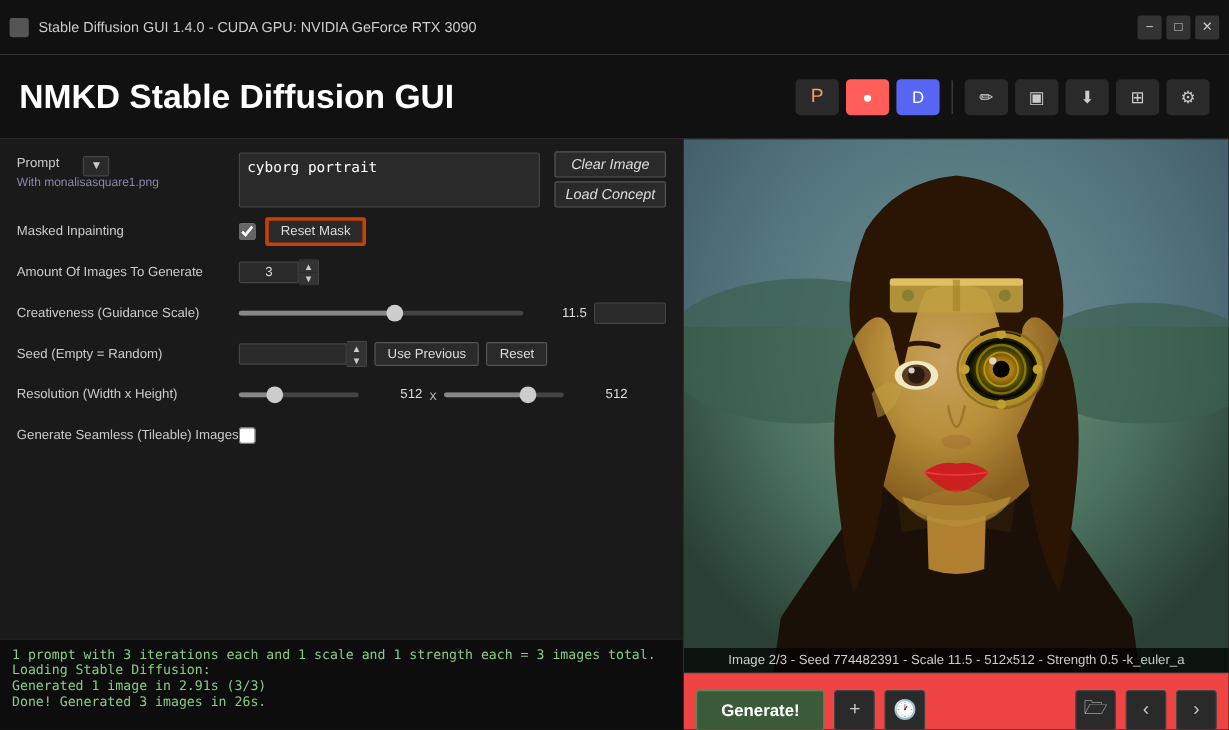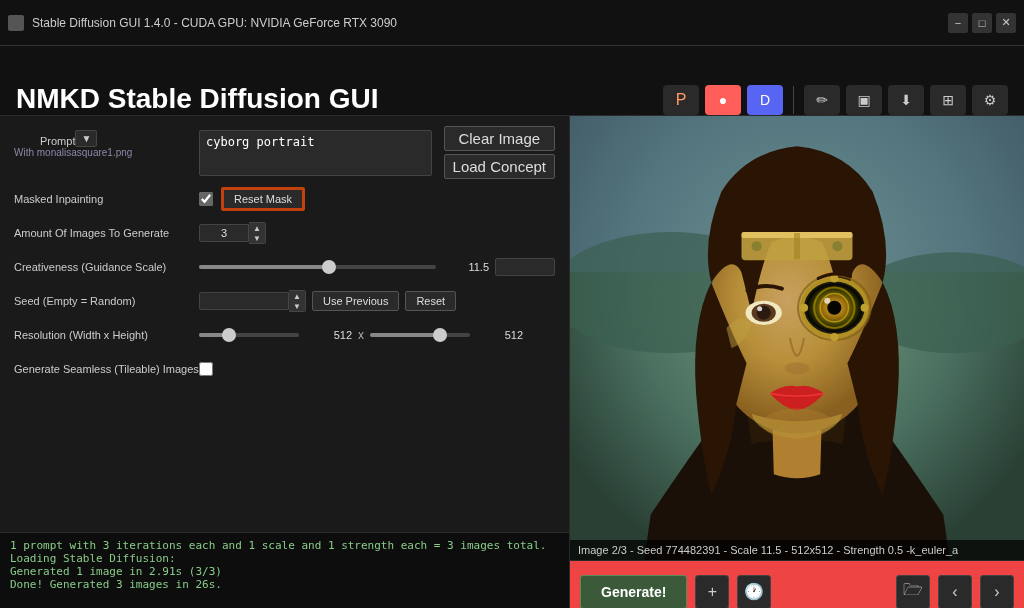--- a/index.html
+++ b/index.html
@@ -47,21 +47,21 @@
       font-size: 11px;
       display: flex; align-items: center; justify-content: center;
       border-radius: 2px;
     }
 
     
     #app-header {
       height: 70px;
       background: #111;
       display: flex;
-      align-items: flex-end;
+      align-items: center;
       padding: 0 16px;
       border-bottom: 1px solid #2a2a2a;
     }
     #app-title {
       font-size: 28px;
       font-weight: bold;
       color: #fff;
       flex: 1;
     }
     .header-icons {
@@ -164,23 +164,22 @@
       color: #88a;
     }
     .prompt-area-block {
       flex: 1;
       display: flex;
       gap: 12px;
       align-items: center;
     }
     .prompt-label-with-arrow {
       display: flex;
-      align-items: flex-end;
-      gap: 0;
-      margin-left: 26px;
+      align-items: flex-start;
+      gap: 20px;
     }
     .arrow-btn {
       background: #2a2a2a;
       border: 1px solid #444;
       color: #ccc;
       padding: 2px 5px;
       cursor: pointer;
       border-radius: 2px;
       font-size: 10px;
     }
@@ -199,23 +198,24 @@
       display: flex;
       flex-direction: column;
       gap: 3px;
     }
     .small-btn {
       background: #2a2a2a;
       border: 1px solid #555;
       color: #ddd;
       padding: 3px 8px;
       cursor: pointer;
-      font-size: 15px;
+      font-size: 12px;
       border-radius: 2px;
       white-space: nowrap;
+      font-style: italic;
     }
 
     
     .slider-track {
       flex: 1;
       height: 4px;
       background: #444;
       border-radius: 2px;
       position: relative;
       cursor: pointer;
@@ -357,20 +357,21 @@
       background: #111;
     }
     #image-display {
       flex: 1;
       background: #222;
       display: flex;
       align-items: center;
       justify-content: center;
       overflow: hidden;
       position: relative;
+      text-align: center;
     }
     #image-status {
       position: absolute;
       bottom: 0; left: 0; right: 0;
       background: rgba(0,0,0,0.7);
       color: #ccc;
       font-size: 11px;
       padding: 4px 8px;
     }
 

